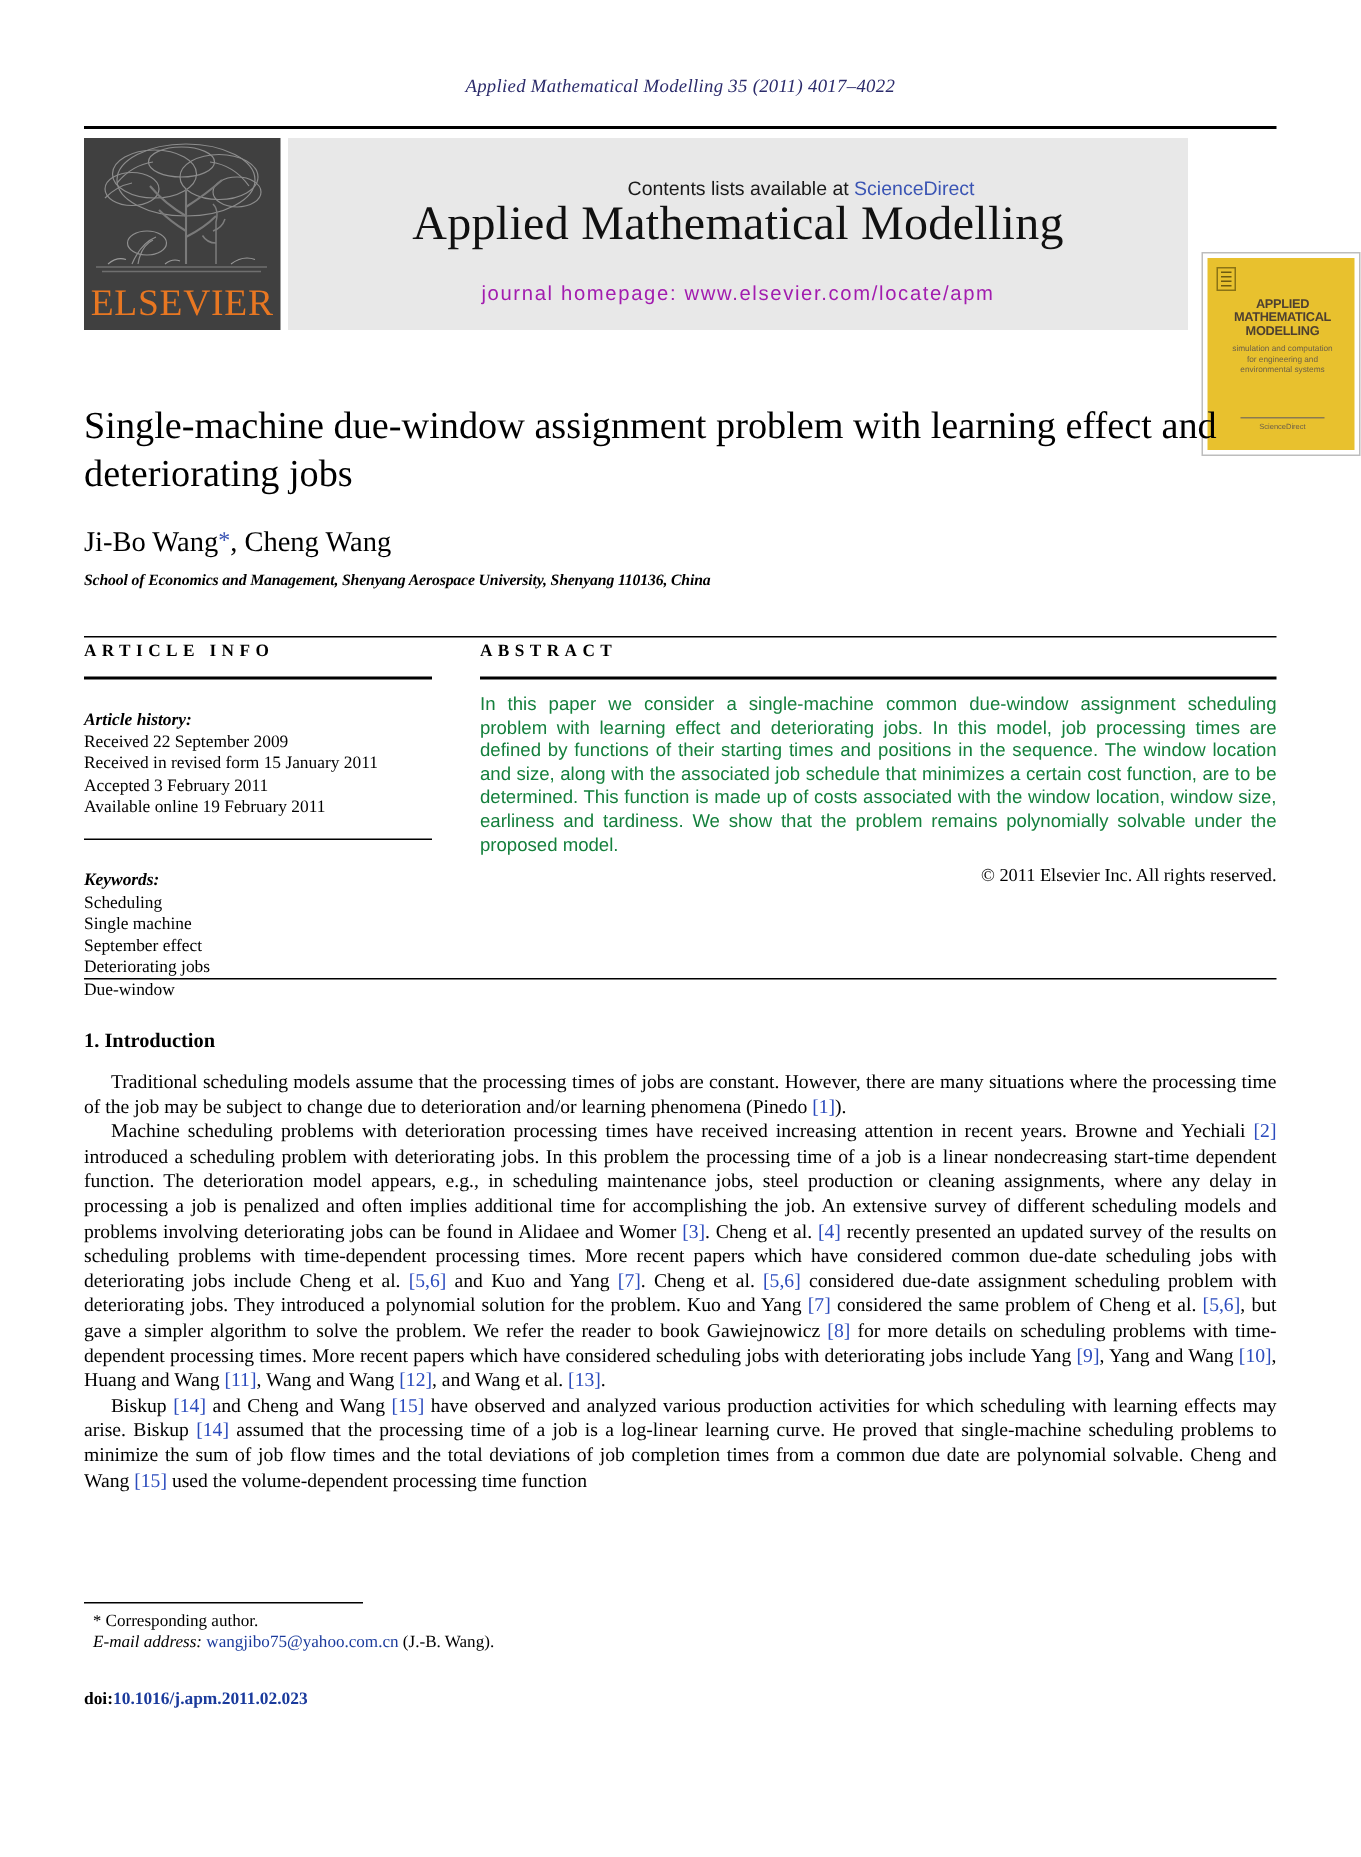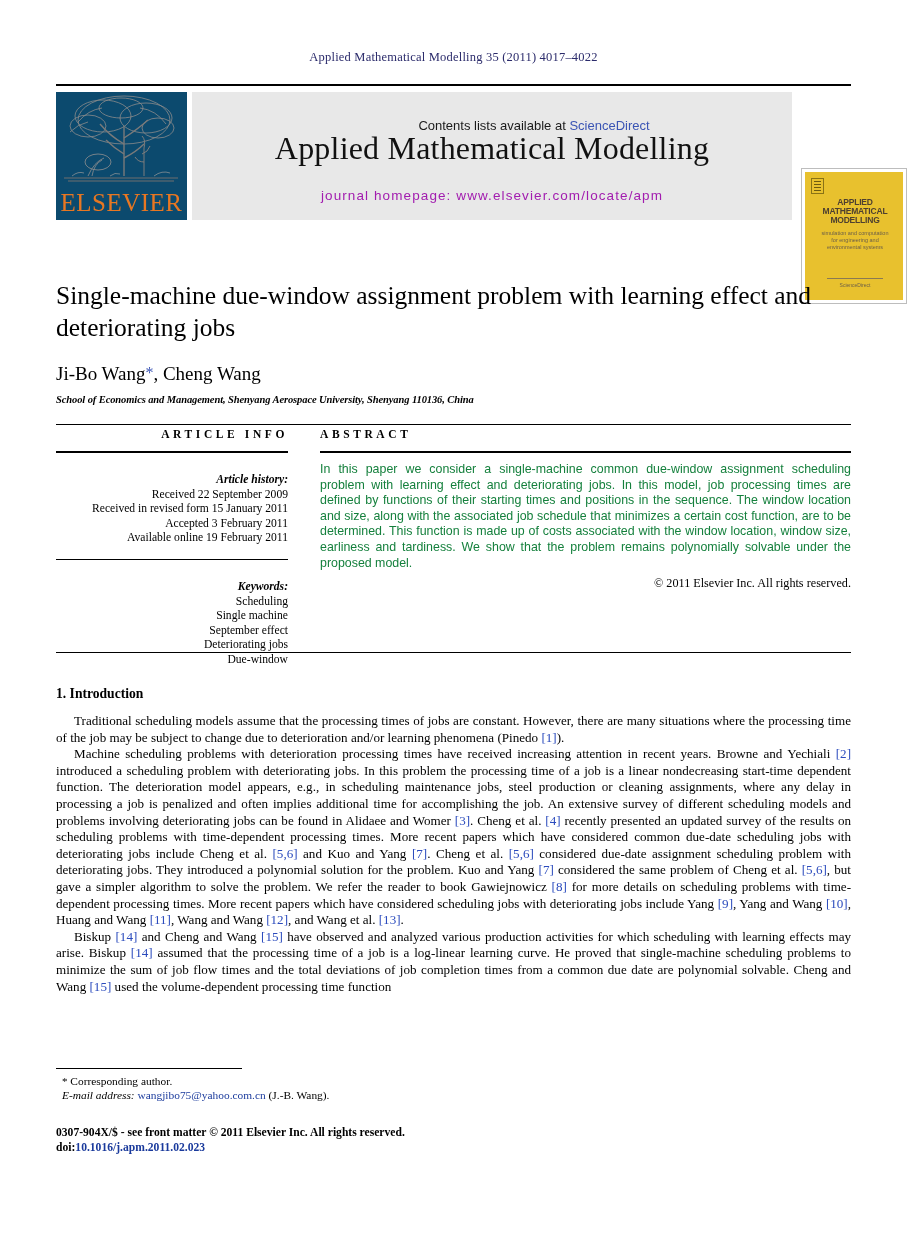--- a/index.html
+++ b/index.html
@@ -25,20 +25,21 @@
 
   
   .running-head {
     position: absolute;
     left: 0; top: 50px;
     width: 907px;
     text-align: center;
     font-size: 12.5px;
     color: #2b2b6b;
     letter-spacing: .2px;
+    font-style: italic;
   }
 
   
   .masthead {
     position: absolute;
     left: 56px; top: 84px;
     width: 795px;
     height: 136px;
   }
   .masthead-rule {
@@ -46,21 +47,21 @@
     left: 0; top: 0;
     width: 795px;
     height: 2px;
     background: #000;
   }
   .elsevier-logo {
     position: absolute;
     left: 0; top: 8px;
     width: 131px;
     height: 128px;
-    background: #0c4a6e;
+    background: #404040;
   }
   .tree-wrap {
     position: absolute;
     left: 2px; top: 0px;
     width: 126px;
     height: 97px;
   }
   .tree-wrap svg { display: block; }
   .elsevier-word {
     position: absolute;
@@ -182,21 +183,21 @@
   .cover-foot .bar {
     display: block;
     height: 1px;
     background: #8a7a52;
     margin: 0 8px 3px 8px;
   }
 
   
   .title-block {
     position: absolute;
-    left: 56px; top: 280px;
+    left: 56px; top: 268px;
     width: 795px;
   }
   .paper-title {
     font-family: "Liberation Serif", serif;
     font-size: 25.5px;
     line-height: 32px;
     color: #000;
     margin: 0;
     font-weight: normal;
   }
@@ -232,21 +233,20 @@
     position: absolute;
     left: 0; top: 0;
     width: 795px;
     height: 1px;
     background: #000;
   }
   .col-info {
     position: absolute;
     left: 0; top: 0;
     width: 232px;
-    text-align: right;
   }
   .col-abs {
     position: absolute;
     left: 264px; top: 0;
     width: 531px;
   }
   .sec-head {
     font-family: "Liberation Serif", serif;
     font-size: 11.5px;
     font-weight: bold;
@@ -504,19 +504,18 @@
       <span>Corresponding author.</span>
     </div>
     <div class="fn-line">
       <span class="fn-email-label">E-mail address:</span>
       <span class="fn-link">wangjibo75@yahoo.com.cn</span>
       <span>(J.-B. Wang).</span>
     </div>
   </div>
 
   <div class="imprint">
-    <div>0307-904X/$ - see front matter © 2011 Elsevier Inc. All rights reserved.</div>
     <div>
       <span>doi:</span><span class="doi-link">10.1016/j.apm.2011.02.023</span>
     </div>
   </div>
 
 </div>
 
 </body></html>

